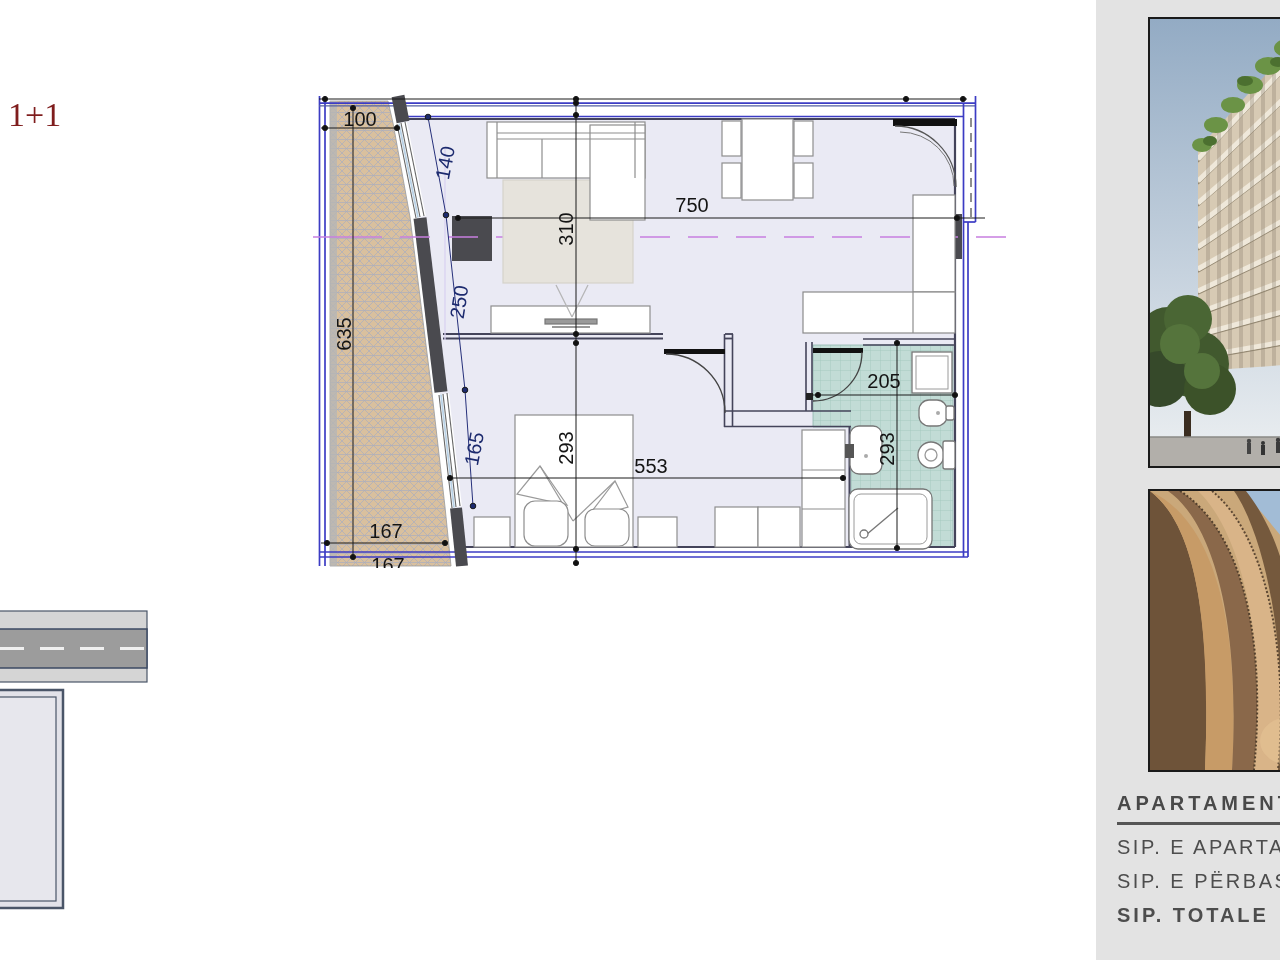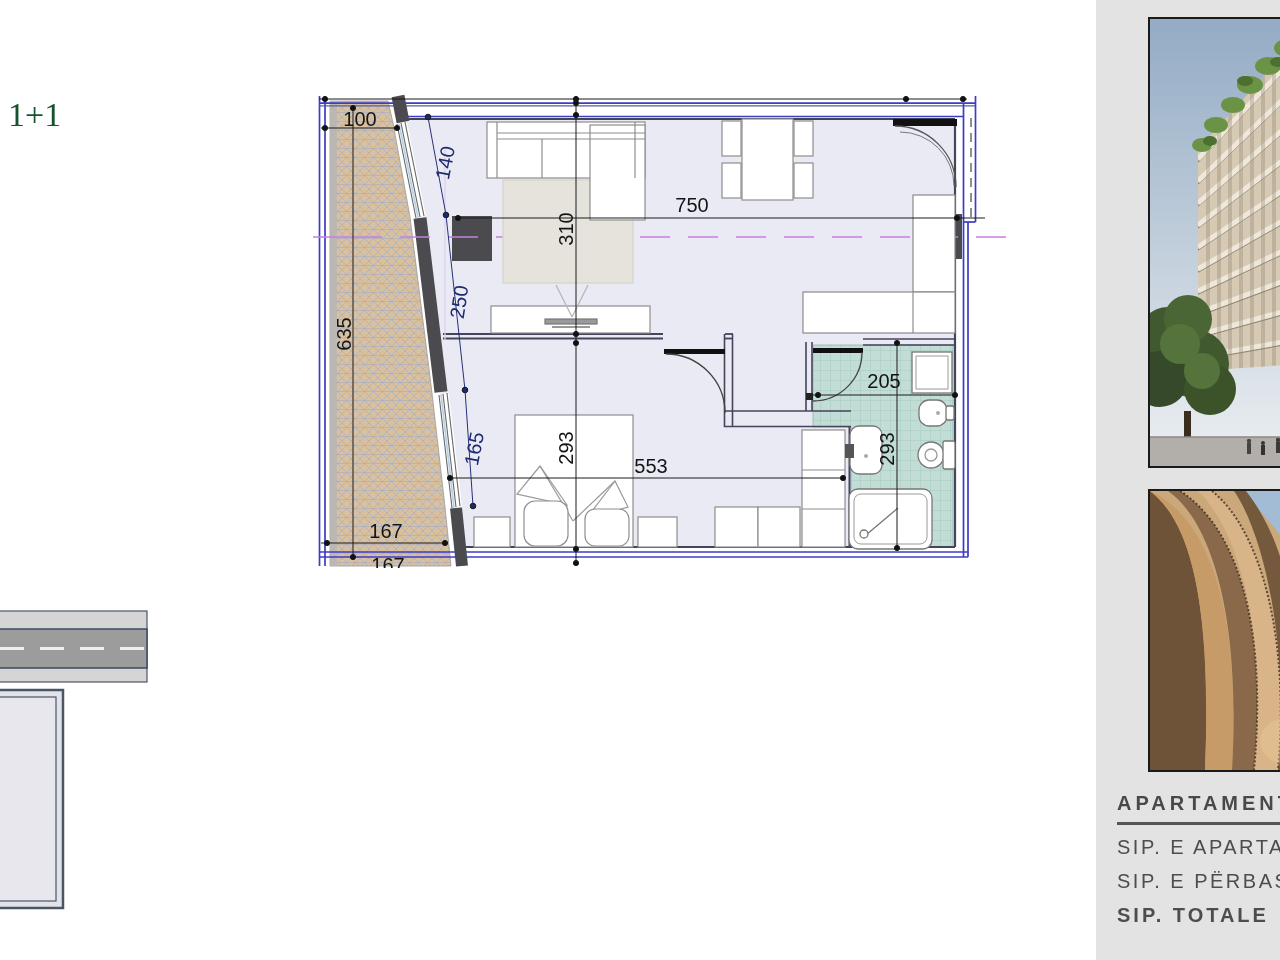--- a/index.html
+++ b/index.html
@@ -1,18 +1,18 @@
 <!DOCTYPE html>
 <html><head>
 <meta charset="utf-8">
 <style>
   html,body{margin:0;padding:0;overflow:hidden;}
   body{width:1280px;height:960px;background:#ffffff;font-family:"Liberation Sans",sans-serif;position:relative;}
   .stage{position:absolute;inset:0;width:1280px;height:960px;overflow:hidden;}
-  .plan-title{position:absolute;left:8px;top:96px;font-family:"Liberation Serif",serif;font-size:34px;color:#14532d;}
+  .plan-title{position:absolute;left:8px;top:96px;font-family:"Liberation Serif",serif;font-size:34px;color:#7f1d1d;}
   .plan-svg{position:absolute;left:0;top:0;}
   svg text{font-family:"Liberation Sans",sans-serif;}
   .sidebar{position:absolute;left:1096px;top:0;width:200px;height:960px;background:#e3e3e3;}
   .photo{position:absolute;left:52px;border:2px solid #1a1a1a;overflow:hidden;background:#cfd6dd;}
   .photo-top{top:17px;width:150px;height:447px;}
   .photo-bottom{top:489px;width:150px;height:279px;}
   .info{position:absolute;left:21px;top:792px;width:330px;color:#4d4d4d;}
   .info-heading{font-size:20px;font-weight:bold;letter-spacing:4px;color:#494949;
     padding-bottom:7px;border-bottom:3px solid #555;margin-bottom:12px;}
   .info-line{font-size:20px;letter-spacing:2.5px;margin-bottom:13px;line-height:21px;}

